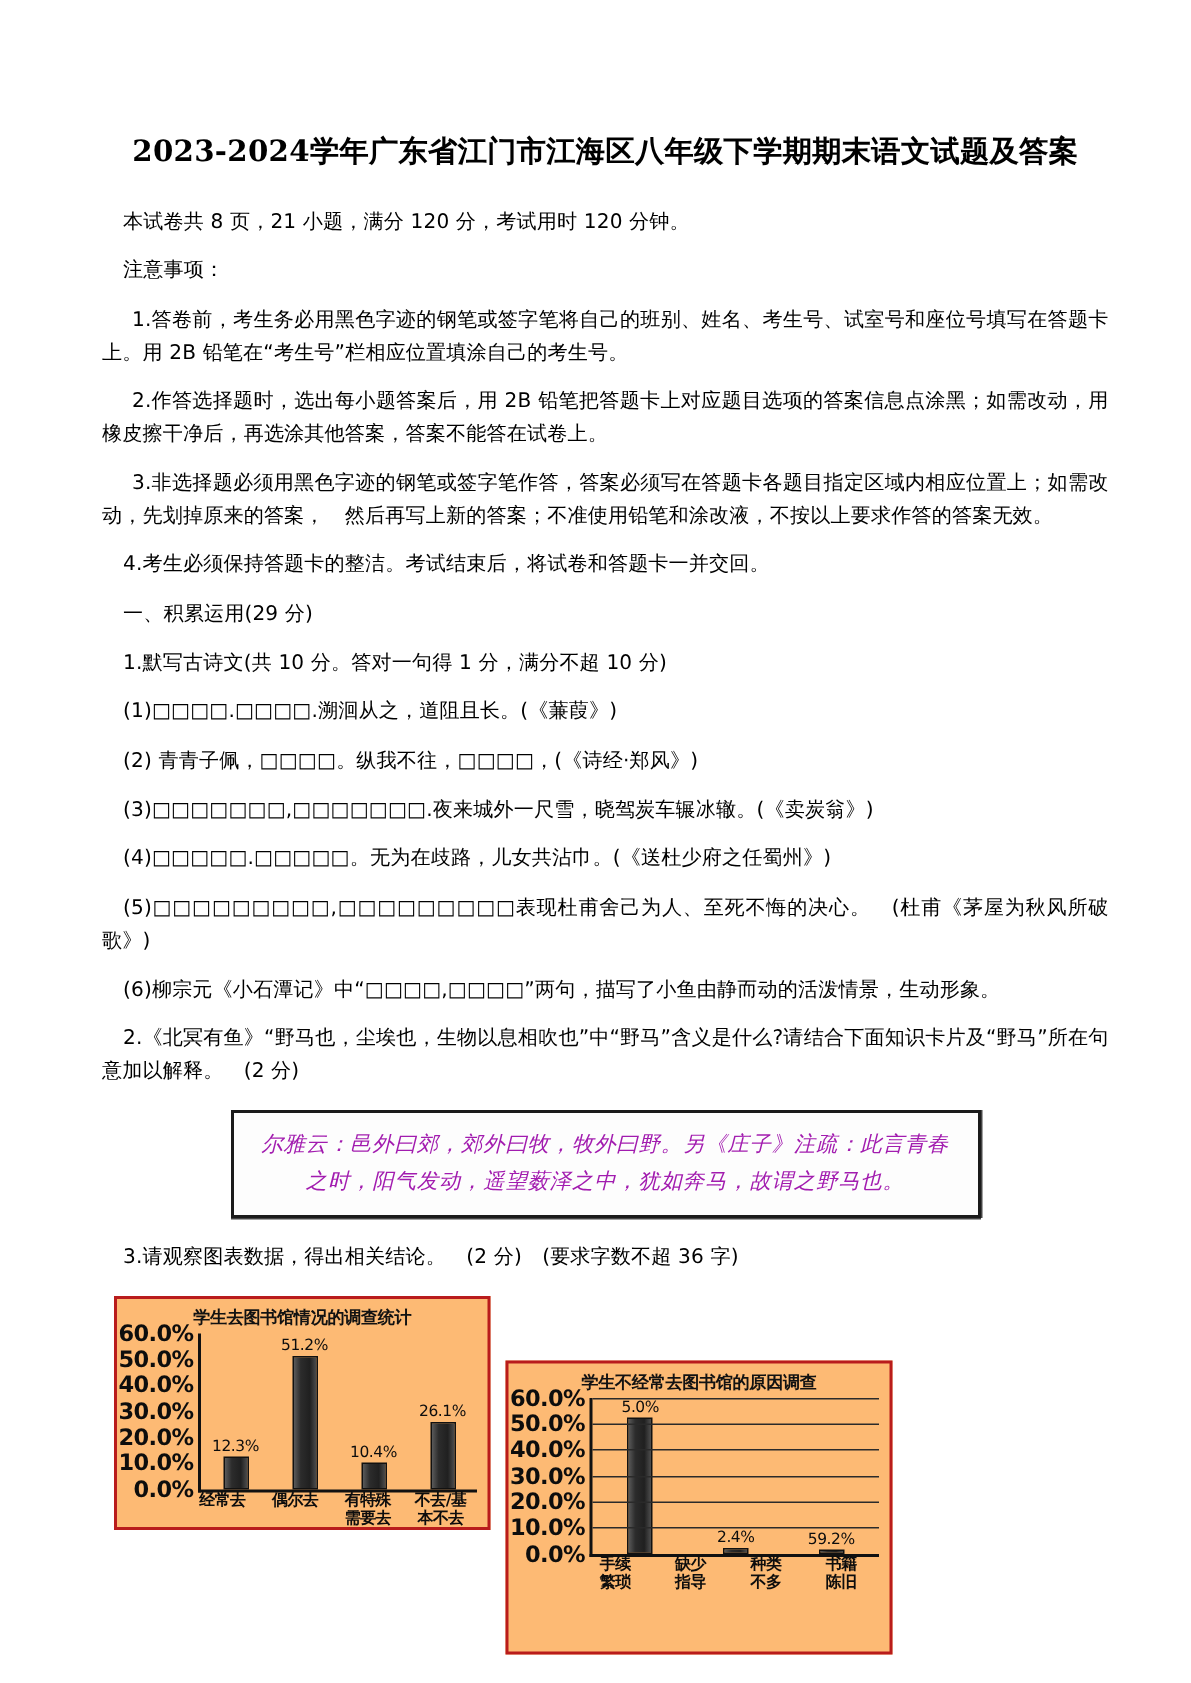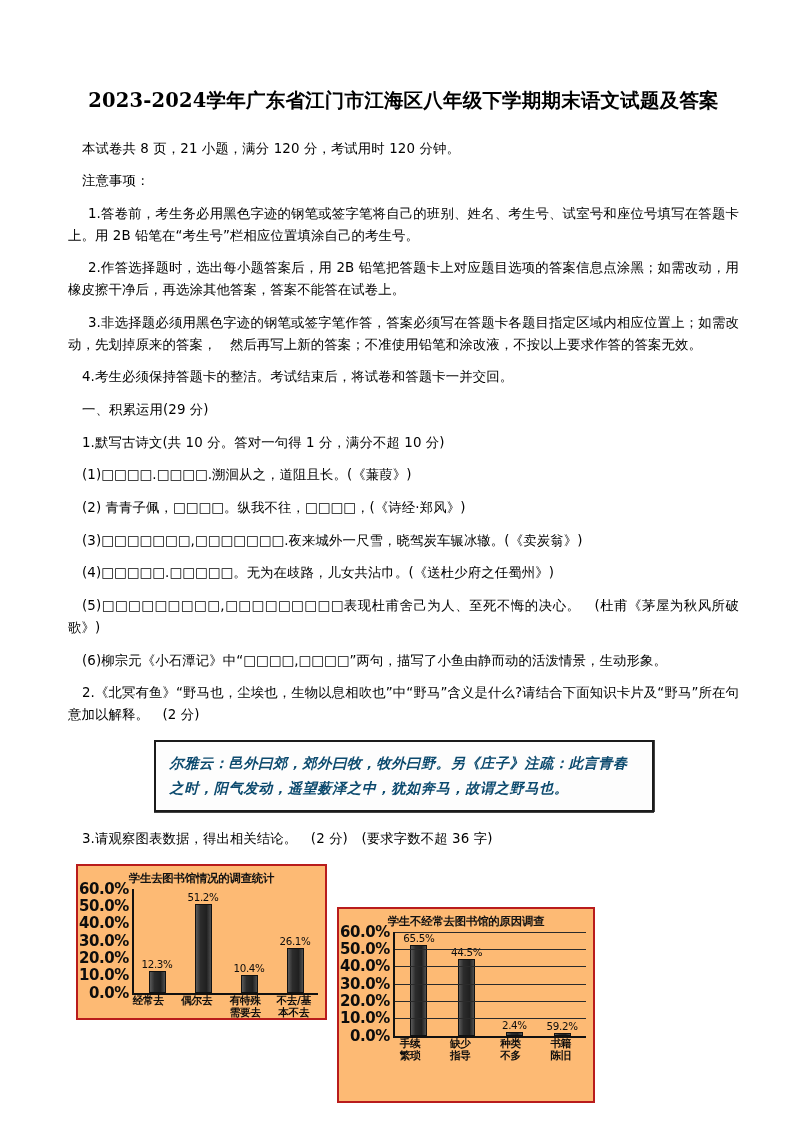--- a/index.html
+++ b/index.html
@@ -60,26 +60,27 @@
     border: 2px solid #1b1b1b;
     box-shadow: 0 1px 0 #444, 1px 0 0 #444;
     width: 500px;
     box-sizing: border-box;
     padding: 9px 14px 10px 14px;
     background: #fdfdfd;
   }
   .know-card p {
     margin: 0;
     font-family: "DejaVu Serif", "Liberation Serif", serif;
-    font-weight: 700;
+    font-weight: 400;
     font-style: italic;
     font-size: 14.2px;
     line-height: 1.75;
     letter-spacing: 0.6px;
-    color: #0c4a6e;
+    color: #a21caf;
+    text-align: center;
   }
   
   .charts-row {
     display: flex;
     gap: 10px;
     margin: 14px 0 0 0;
     padding-left: 8px;
   }
   .chart-box {
     border: 2px solid #b91c1c;
@@ -287,26 +288,22 @@
             <div class="ytick" style="top: 17.3333px;">50.0%</div>
             <div class="ytick" style="top: 34.6667px;">40.0%</div>
             <div class="ytick" style="top: 52px;">30.0%</div>
             <div class="ytick" style="top: 69.3333px;">20.0%</div>
             <div class="ytick" style="top: 86.6667px;">10.0%</div>
             <div class="ytick" style="top: 104px;">0.0%</div>
           </div>
         <div class="plotarea gridded" id="plot2">
           <div class="bars">
               <div class="barcol">
-                <div class="dlabel" style="bottom: 91.48px;">65.5%</div>
+                <div class="dlabel" style="bottom: 91.48px;">5.0%</div>
                 <div class="bar" style="height: 90.48px;"></div>
-              </div>
-              <div class="barcol">
-                <div class="dlabel" style="bottom: 78.1333px;">44.5%</div>
-                <div class="bar" style="height: 77.1333px;"></div>
               </div>
               <div class="barcol">
                 <div class="dlabel" style="bottom: 5.16px;">2.4%</div>
                 <div class="bar min" style="height: 4.16px;"></div>
               </div>
               <div class="barcol">
                 <div class="dlabel" style="bottom: 4px;">59.2%</div>
                 <div class="bar min" style="height: 3px;"></div>
               </div>
             </div>

